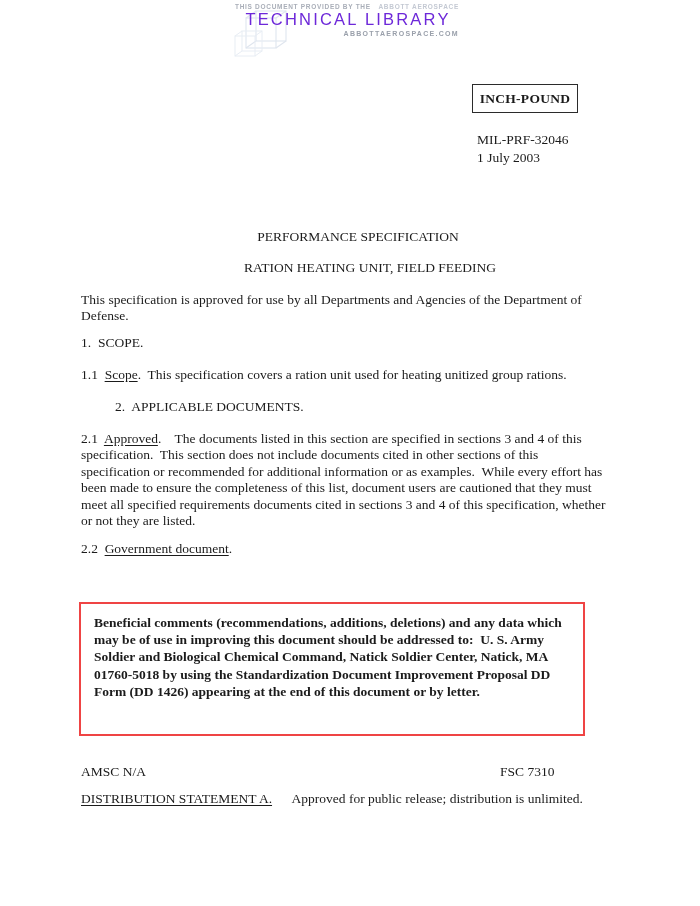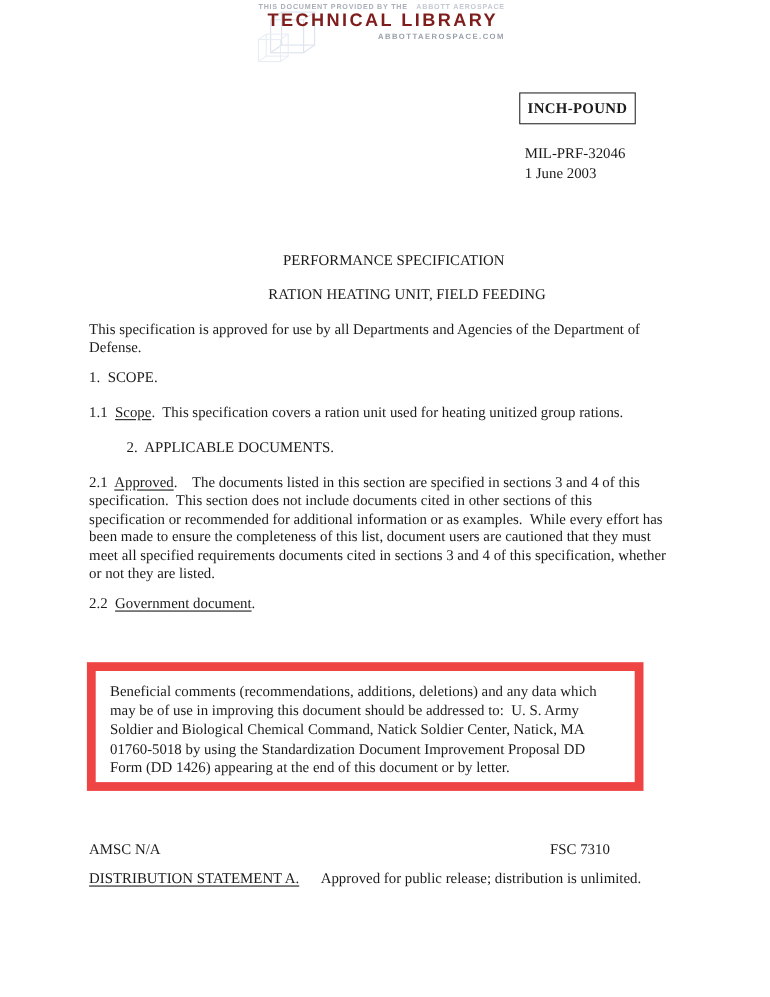--- a/index.html
+++ b/index.html
@@ -22,22 +22,22 @@
   .provider-line {
     left: 235px; top: 3px; width: 224px;
     display: flex; justify-content: space-between;
     font-size: 6.5px; font-weight: bold; letter-spacing: 0.7px;
     color: #a9aeb8;
   }
   .provider-brand { color: #c4c9d3; }
   .library-title {
     left: 235px; top: 10px; width: 226px;
     text-align: center;
-    font-size: 16.5px; font-weight: bold; letter-spacing: 2.2px;
-    color: #7f1d1d;
+    font-size: 16.5px; font-weight: normal; letter-spacing: 2.2px;
+    color: #6d28d9;
   }
   .website-line {
     left: 235px; top: 30px; width: 224px;
     text-align: right;
     font-size: 7px; font-weight: bold; letter-spacing: 1.3px;
     color: #9aa0ab;
   }
   .cube-logo { left: 230px; top: 6px; }
 
   
@@ -60,24 +60,24 @@
   .body-text { font-size: 13.5px; line-height: 16.4px; font-family: Liberation Serif, serif; }
   .approval   { left: 81px; top: 292px; width: 600px; }
   .sec-1      { left: 81px; top: 335px; width: 600px; }
   .sec-1-1    { left: 81px; top: 367px; width: 600px; }
   .sec-2      { left: 81px; top: 399px; width: 600px; margin-left: 34px; }
   .sec-2-1    { left: 81px; top: 431px; width: 600px; }
   .sec-2-2    { left: 81px; top: 541px; width: 600px; }
 
   
   .comments-box {
-    left: 79px; top: 602px; width: 506px; height: 117px;
-    border: 8px solid #ef4444;
+    left: 79px; top: 602px; width: 506px; height: 134px;
+    border: 2px solid #ef4444;
     padding: 10px 12px 0 13px;
-    font-size: 13.5px; line-height: 17.2px;
+    font-size: 13.5px; line-height: 17.2px; font-weight: bold;
   }
 
   
   .amsc { left: 81px;  top: 764px; font-size: 13.5px; }
   .fsc  { left: 500px; top: 764px; font-size: 13.5px; }
   .distribution { left: 81px; top: 791px; width: 610px; font-size: 13.5px; }
 </style>
 </head>
 <body>
 
@@ -106,21 +106,21 @@
     <span class="provider-brand">ABBOTT AEROSPACE</span>
   </div>
   <div class="abs sans library-title">TECHNICAL LIBRARY</div>
   <div class="abs sans website-line">ABBOTTAEROSPACE.COM</div>
 
   <div class="abs inch-pound-box">
     <span>INCH-POUND</span>
   </div>
   <div class="abs doc-id">
     <div>MIL-PRF-32046</div>
-    <div>1 June 2003</div>
+    <div>1 July 2003</div>
   </div>
 
   <div class="abs title-1">PERFORMANCE SPECIFICATION</div>
   <div class="abs title-2">RATION HEATING UNIT, FIELD FEEDING</div>
 
   <div class="abs body-text pre approval">This specification is approved for use by all Departments and Agencies of the Department of
 Defense.</div>
 
   <div class="abs body-text pre sec-1">1.  SCOPE.</div>
 

